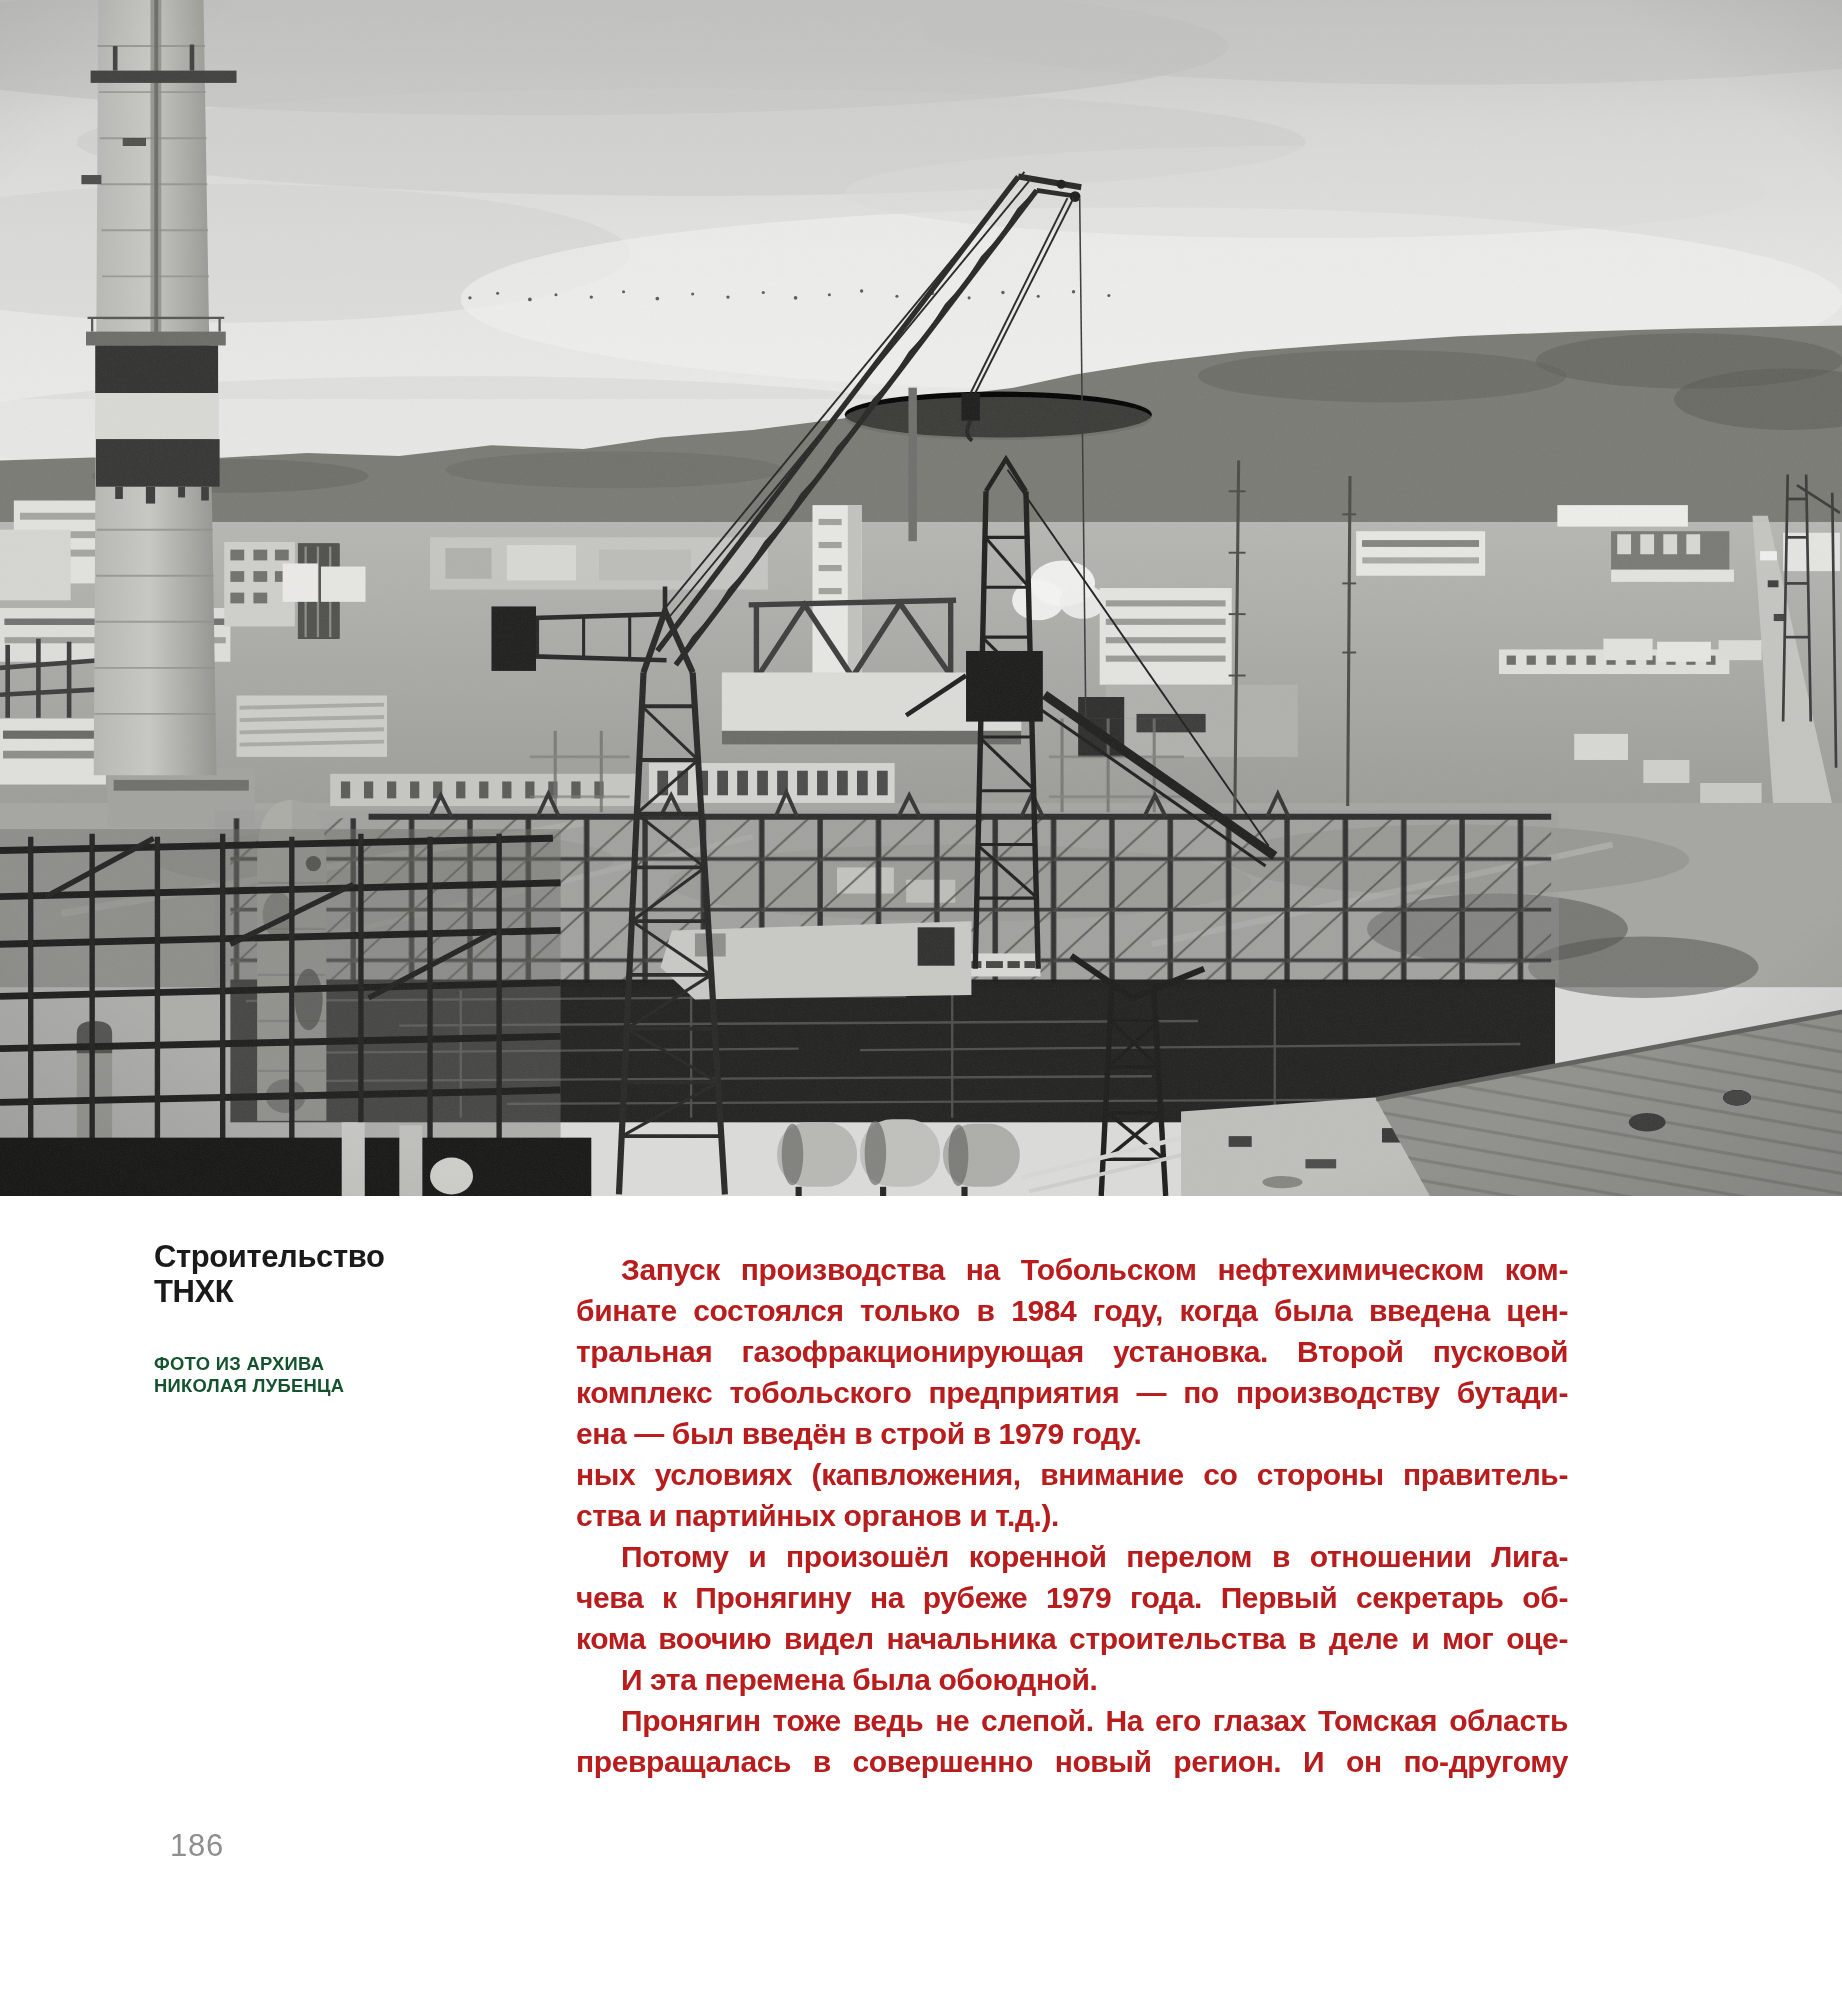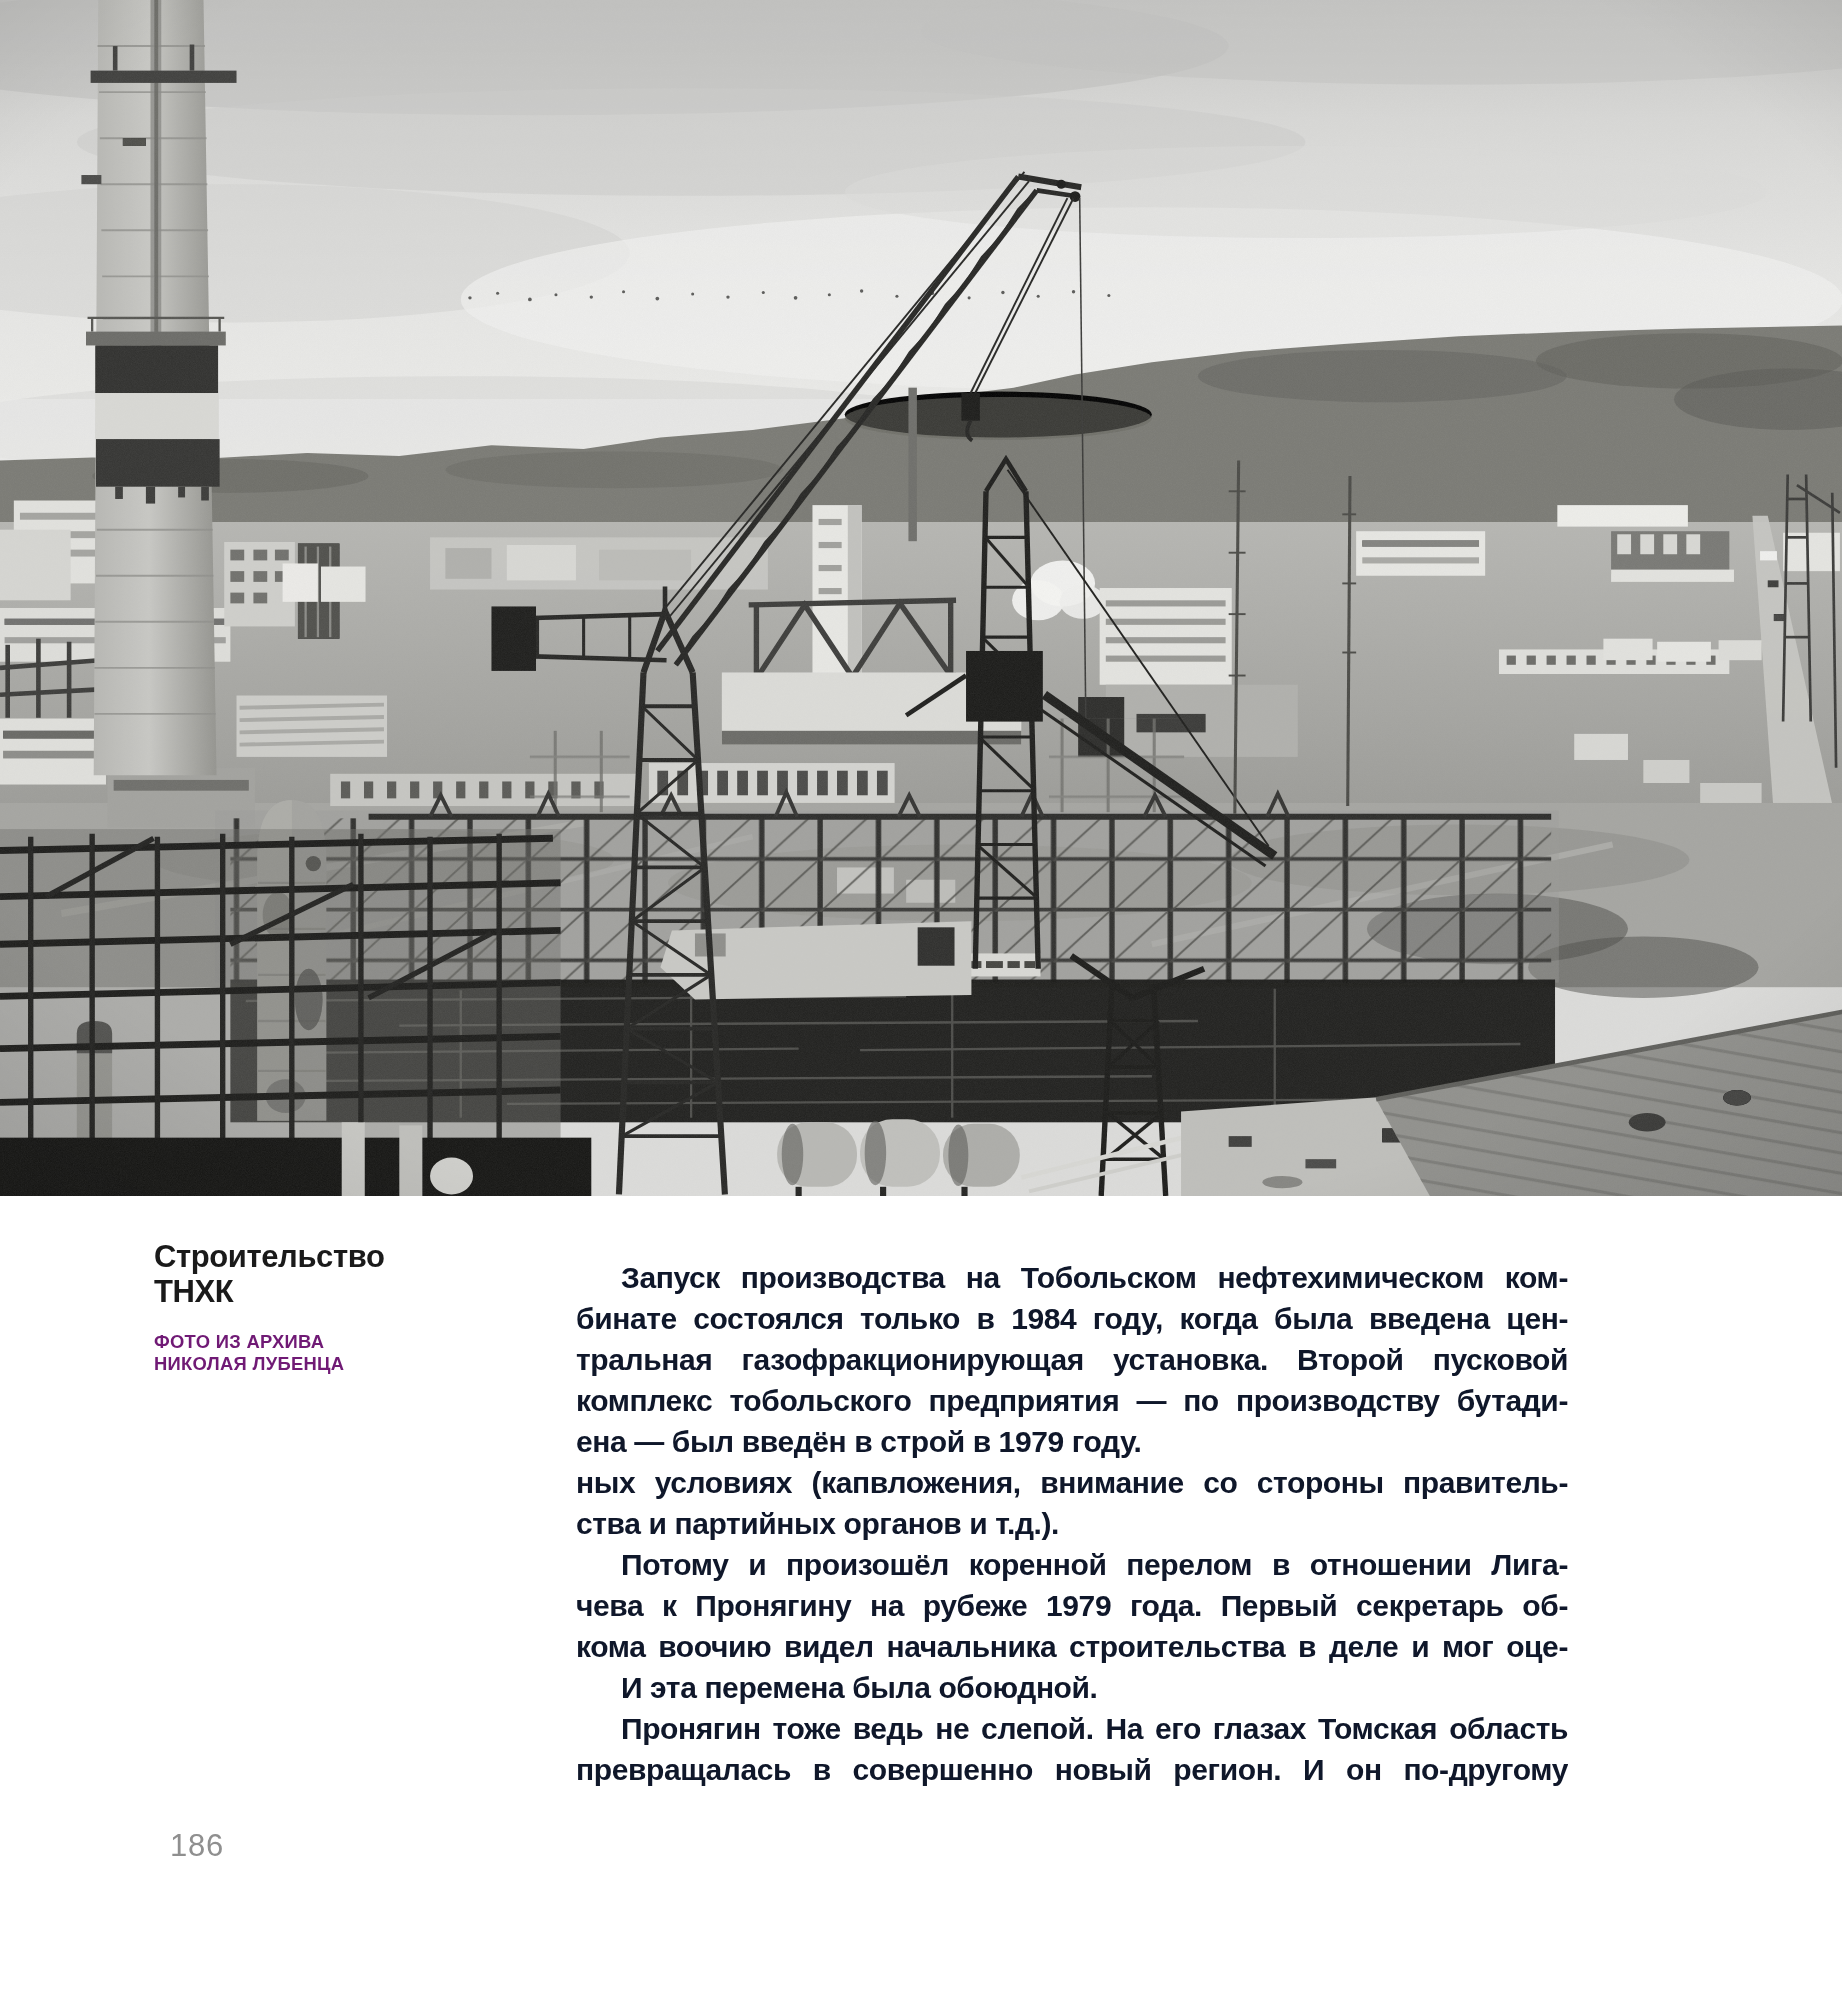--- a/index.html
+++ b/index.html
@@ -6,26 +6,26 @@
   body{
     width:1843px;height:2015px;background:#ffffff;position:relative;
     font-family:"Liberation Sans", sans-serif;
     -webkit-font-smoothing:antialiased;
   }
   .photo{position:absolute;left:0;top:0;width:1843px;height:1196px;overflow:hidden;background:#dcdcda;}
   .photo svg{display:block;width:1843px;height:1196px;}
 
   .caption{position:absolute;left:154px;top:1239px;width:369px;color:#1a1a1a;}
   .caption .title{font-size:31px;font-weight:700;line-height:35px;letter-spacing:-0.4px;}
-  .caption .credit{margin-top:22px;font-size:18.4px;font-weight:700;line-height:22px;letter-spacing:0.3px;color:#701a75;}
+  .caption .credit{margin-top:44px;font-size:18.4px;font-weight:700;line-height:22px;letter-spacing:0.3px;color:#14532d;}
 
   .bodytext{
     position:absolute;left:576px;top:1249px;width:992px;
     font-size:30px;font-weight:700;letter-spacing:-0.4px;
-    line-height:41px;color:#0f172a;margin-top:8px;
+    line-height:41px;color:#b91c1c;
   }
   .bl{text-align:justify;text-align-last:justify;height:41px;overflow:hidden;}
   .bl.ind{text-indent:45px;}
   .bl.nj{text-align:left;text-align-last:left;}
 
   .pagenum{position:absolute;left:170px;top:1828px;font-size:31px;font-weight:400;color:#8f8f8f;letter-spacing:0.8px;}
 </style>
 </head>
 <body>
 

